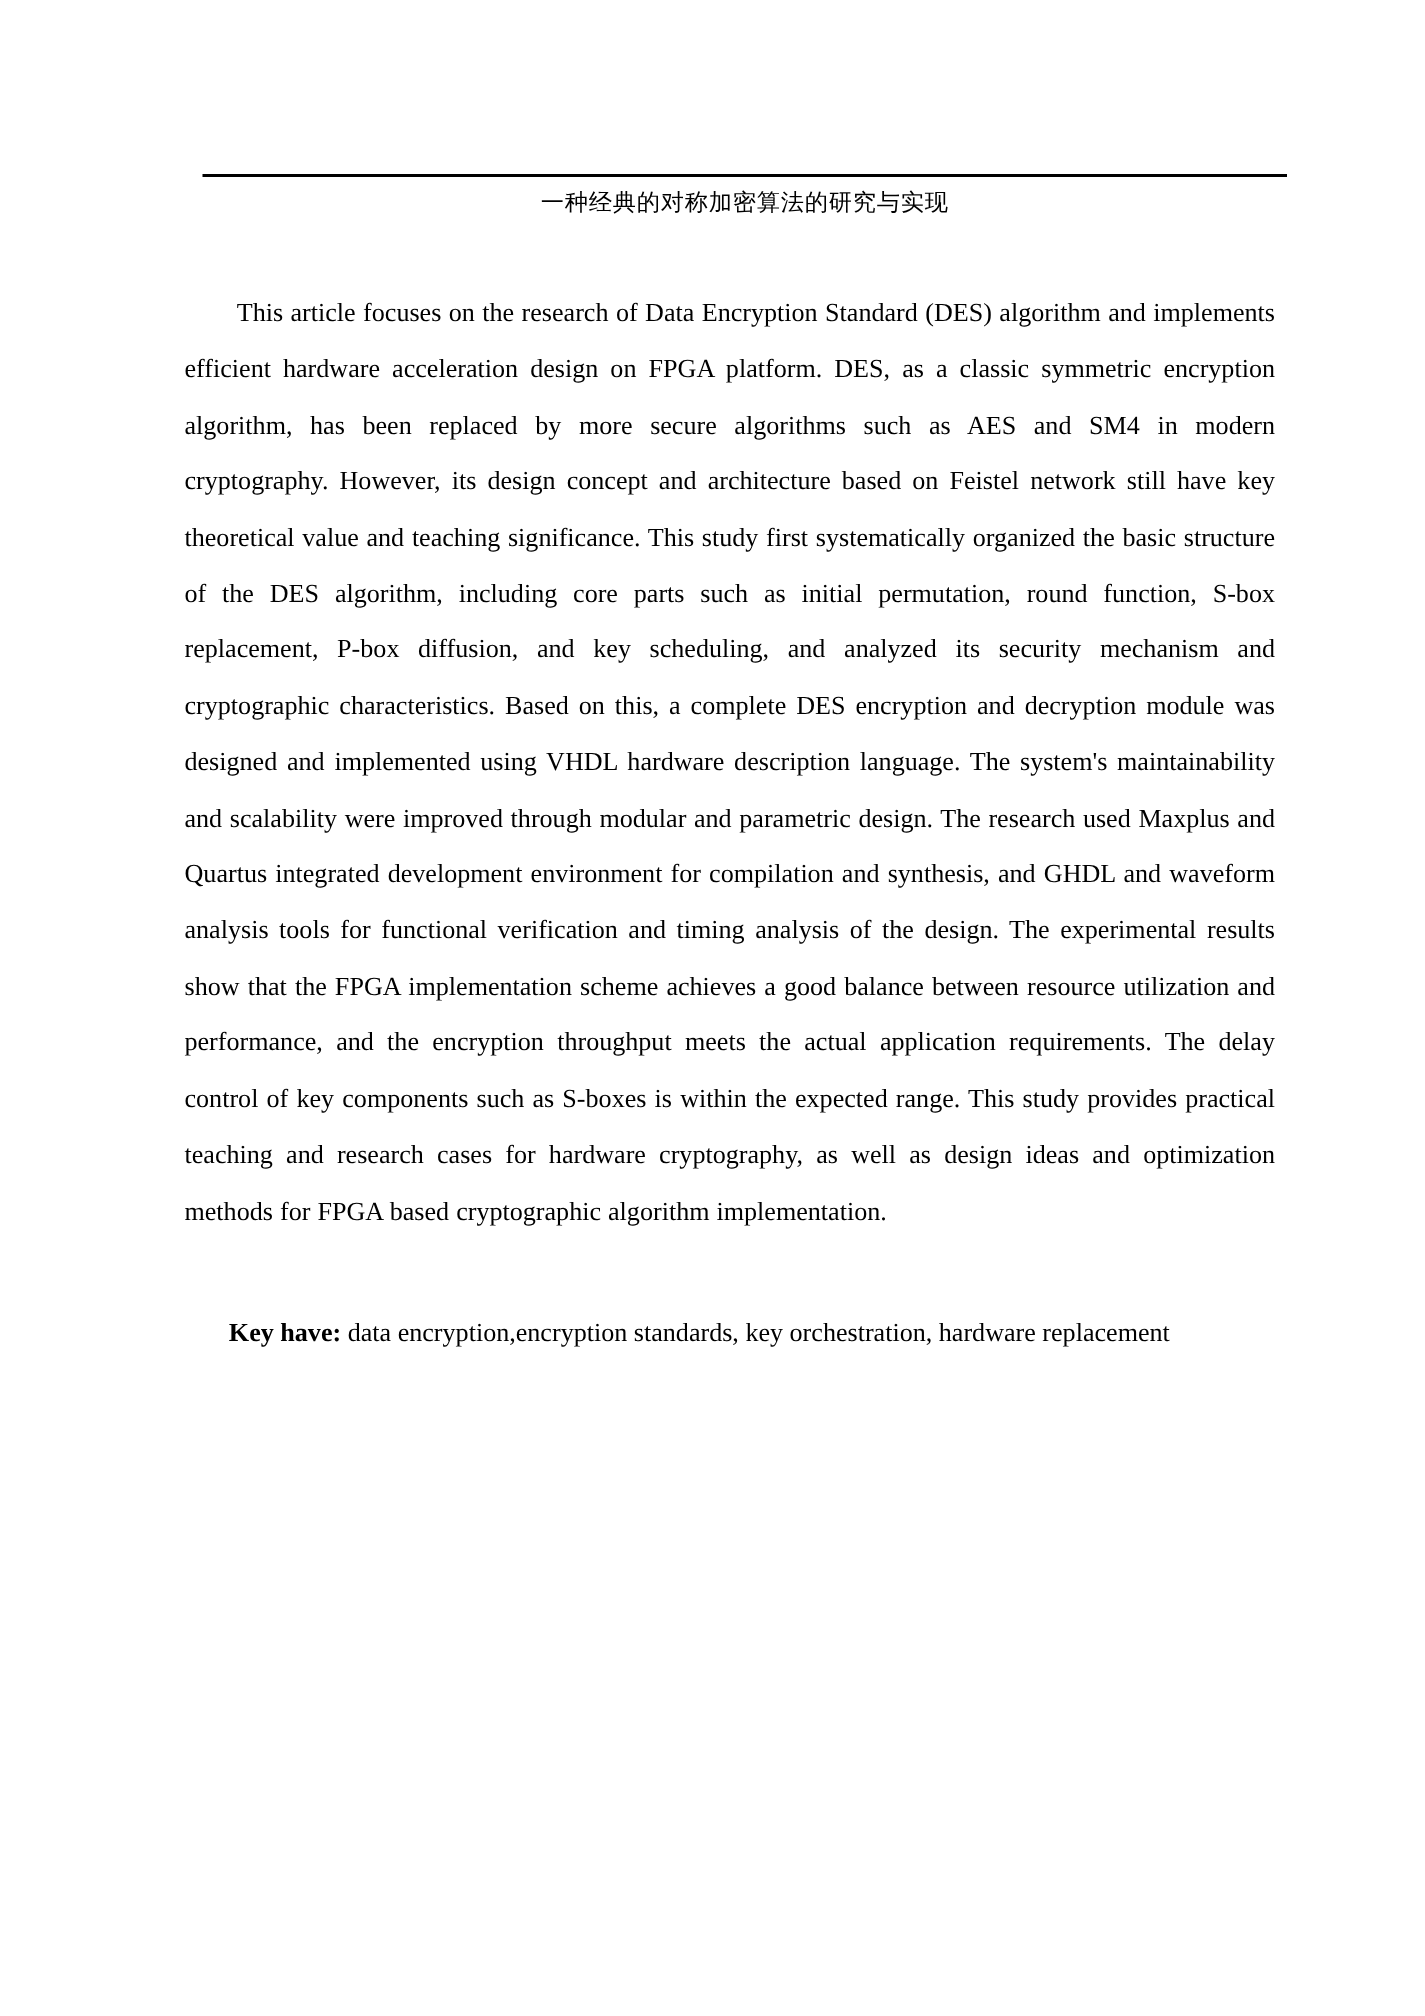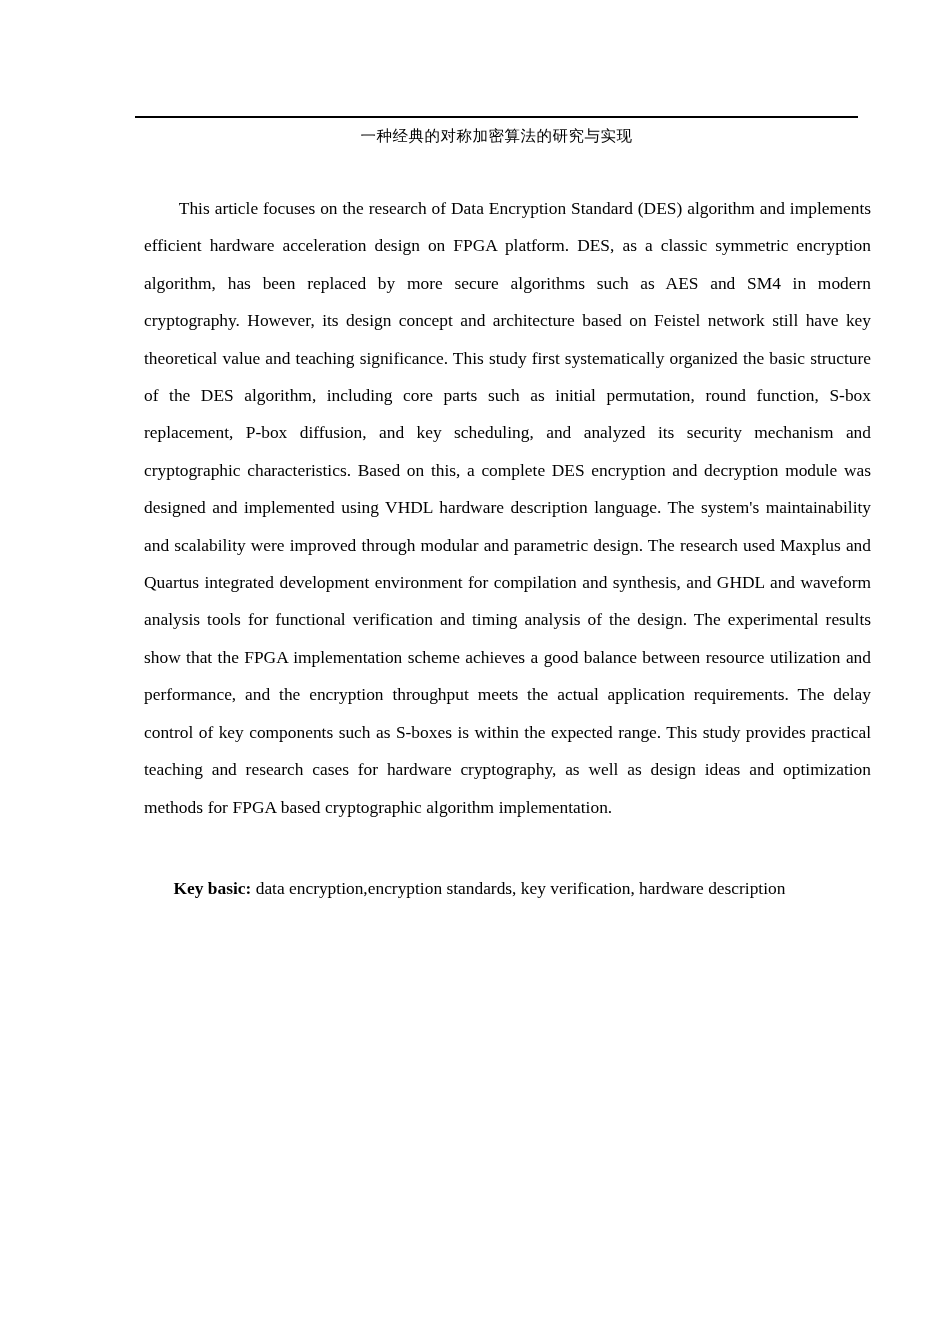--- a/index.html
+++ b/index.html
@@ -56,21 +56,21 @@
     text-align: center;
     font-size: 25px;
     line-height: 32px;
     font-weight: normal;
     font-family: "Liberation Serif", "DejaVu Serif", serif;
   }
 
   
   .body-block {
     position: absolute;
-    left: 144px;
+    left: 123px;
     top: 190px;
     width: 727px;
     font-family: Liberation Serif, serif;
   }
   .abstract-para {
     margin: 0;
     text-align: justify;
     text-justify: inter-word;
     text-align-last: left;
     font-size: 17.4px;
@@ -111,18 +111,18 @@
 
   <div class="running-header">一种经典的对称加密算法的研究与实现</div>
 
   <div class="header-rule"></div>
 
 
   <div class="body-block">
     <p class="abstract-para">This article focuses on the research of Data Encryption Standard (DES) algorithm and implements efficient hardware acceleration design on FPGA platform. DES, as a classic symmetric encryption algorithm, has been replaced by more secure algorithms such as AES and SM4 in modern cryptography. However, its design concept and architecture based on Feistel network still have key theoretical value and teaching significance. This study first systematically organized the basic structure of the DES algorithm, including core parts such as initial permutation, round function, S-box replacement, P-box diffusion, and key scheduling, and analyzed its security mechanism and cryptographic characteristics. Based on this, a complete DES encryption and decryption module was designed and implemented using VHDL hardware description language. The system's maintainability and scalability were improved through modular and parametric design. The research used Maxplus and Quartus integrated development environment for compilation and synthesis, and GHDL and waveform analysis tools for functional verification and timing analysis of the design. The experimental results show that the FPGA implementation scheme achieves a good balance between resource utilization and performance, and the encryption throughput meets the actual application requirements. The delay control of key components such as S-boxes is within the expected range. This study provides practical teaching and research cases for hardware cryptography, as well as design ideas and optimization methods for FPGA based cryptographic algorithm implementation.</p>
 
     <p class="keywords-line">
-      <span class="keywords-label">Key basic:</span><span> data encryption,encryption standards, key verification, hardware description</span>
+      <span class="keywords-label">Key have:</span><span> data encryption,encryption standards, key orchestration, hardware replacement</span>
     </p>
   </div>
 
 
 </div>
 
 </body></html>

